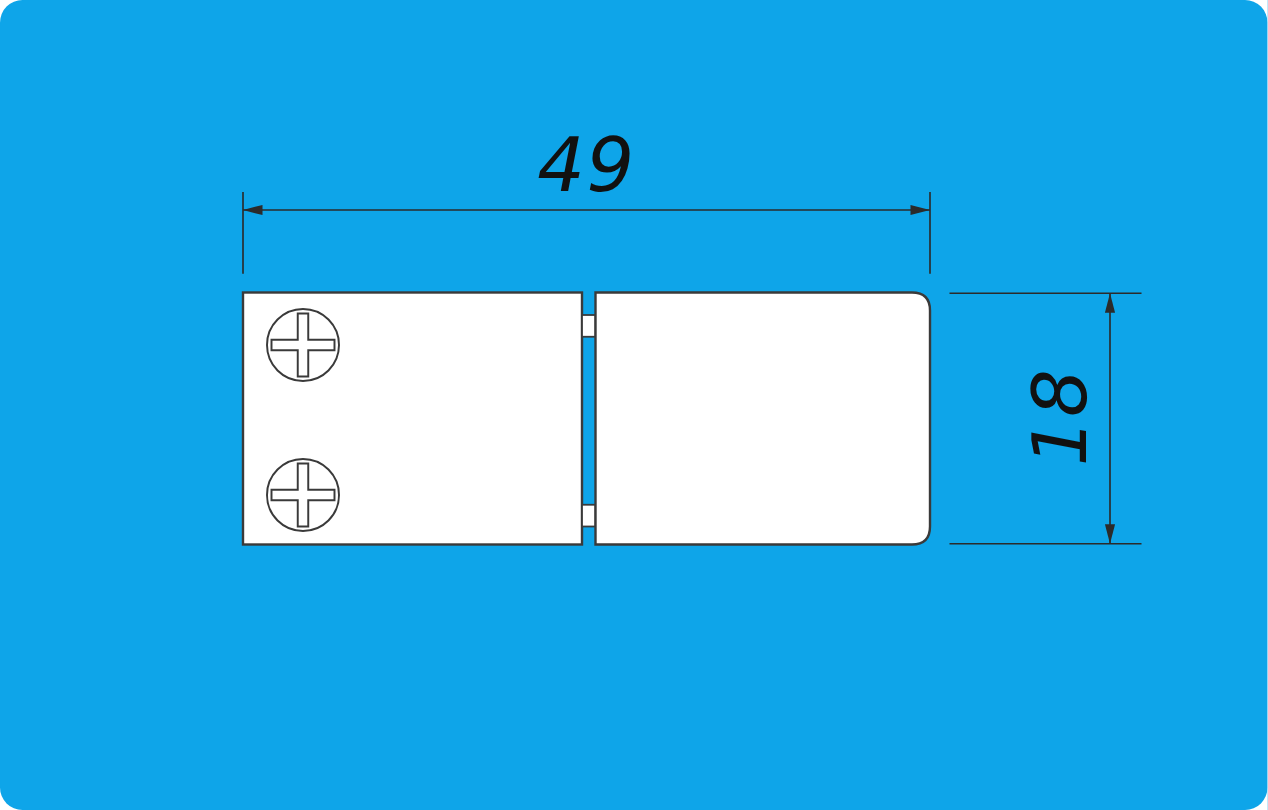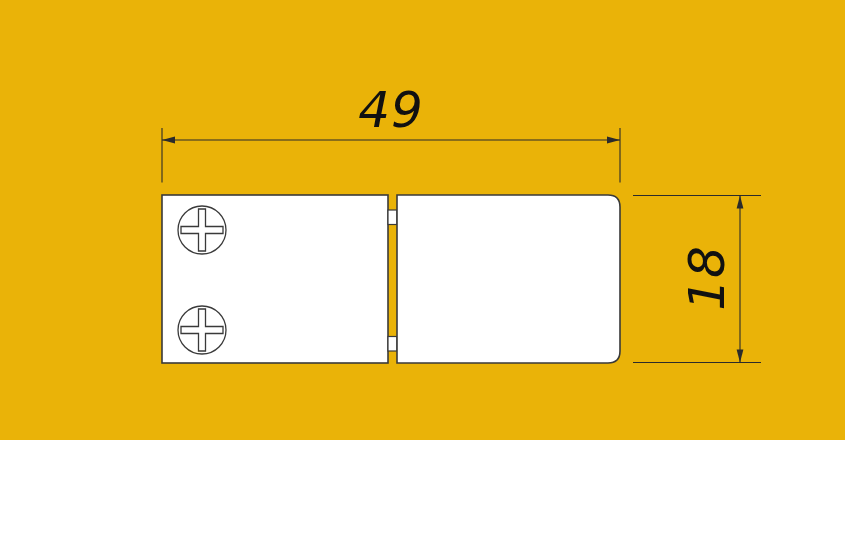--- a/index.html
+++ b/index.html
@@ -7,22 +7,23 @@
     padding: 0;
     width: 845px;
     height: 540px;
     background: #ffffff;
     overflow: hidden;
     font-family: "DejaVu Sans", sans-serif;
   }
   .canvas-wrap {
     position: relative;
     width: 845px;
-    height: 440px;
-    background: #eab308;
+    height: 540px;
+    background: #0ea5e9;
+    border-radius: 15px;
   }
   svg { display: block; }
 
   
   .part-line {
     fill: #ffffff;
     stroke: #3a3a3a;
     stroke-width: 1.6;
     stroke-linejoin: miter;
   }

